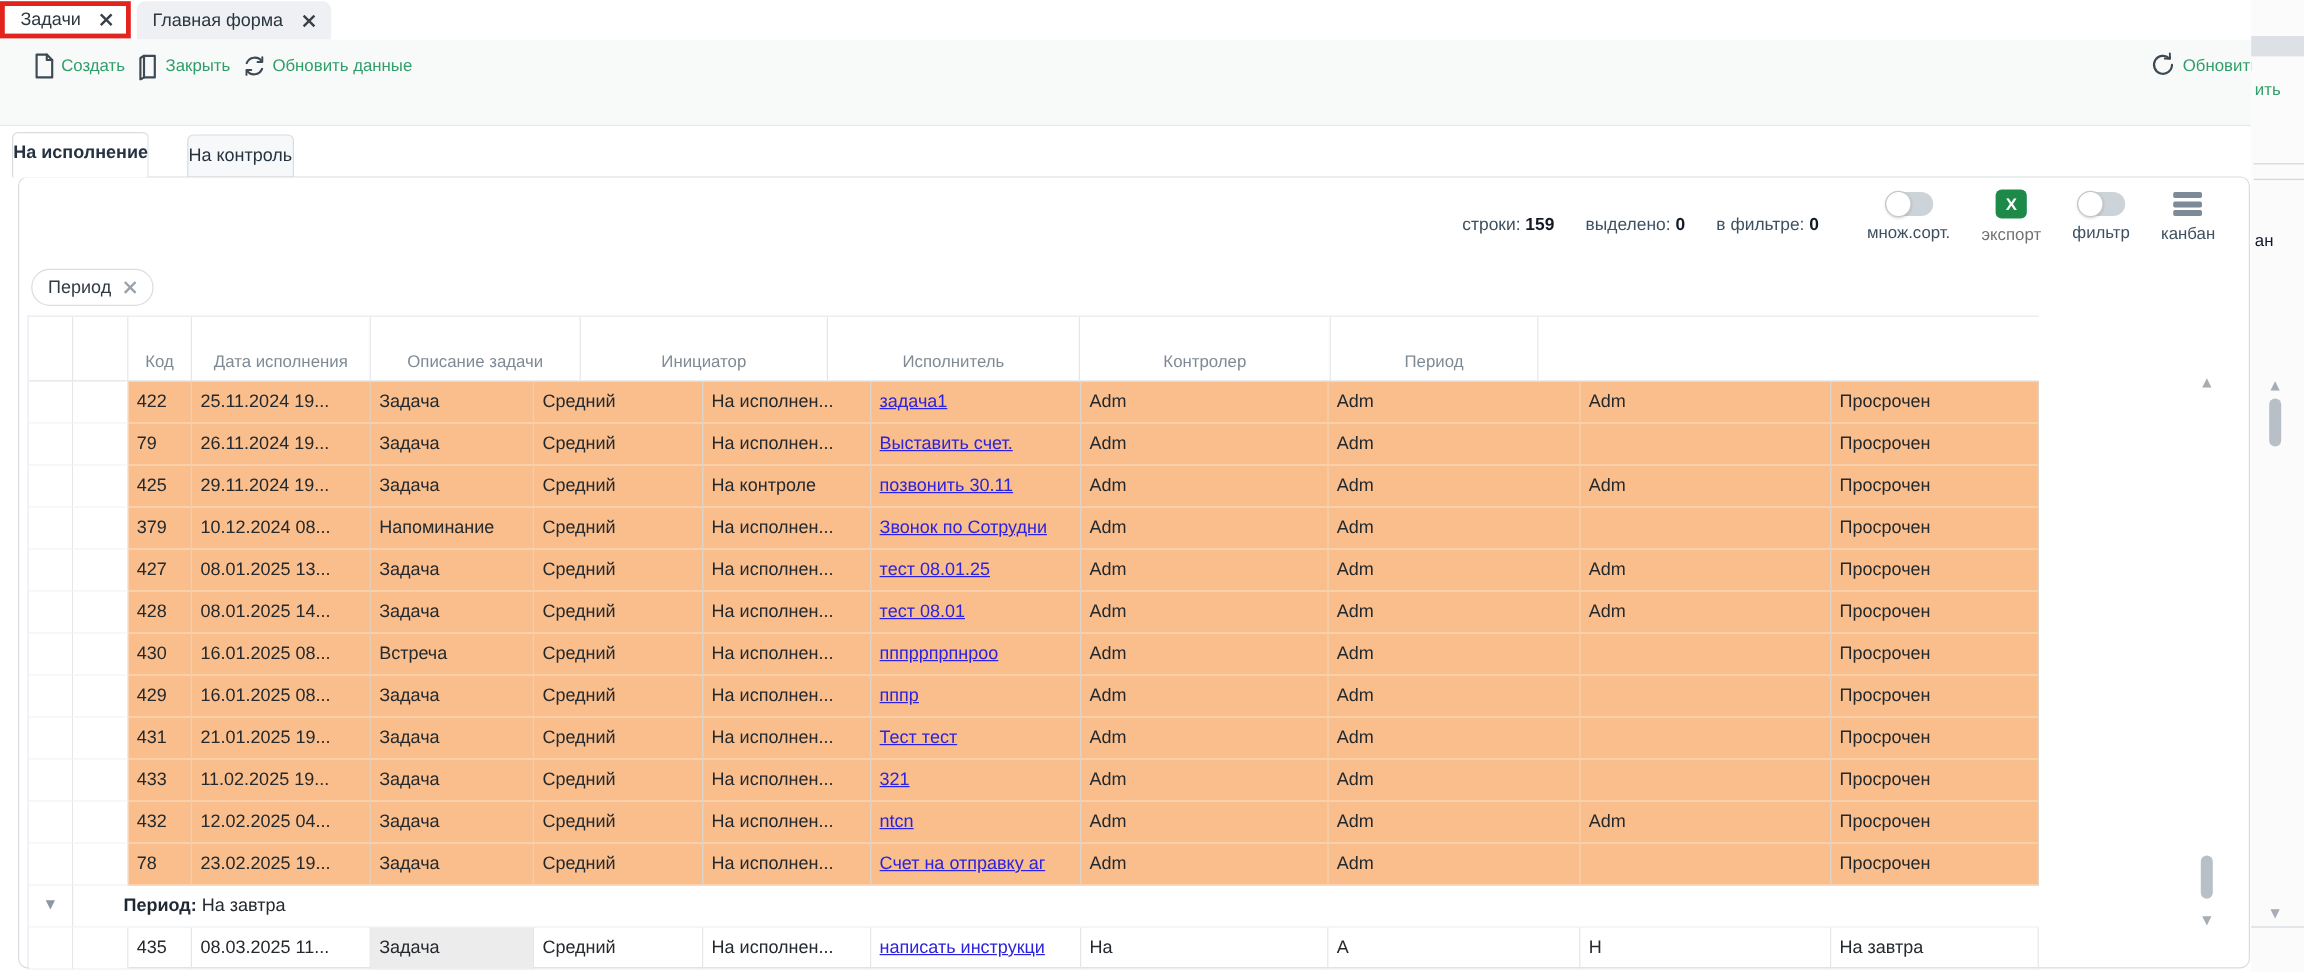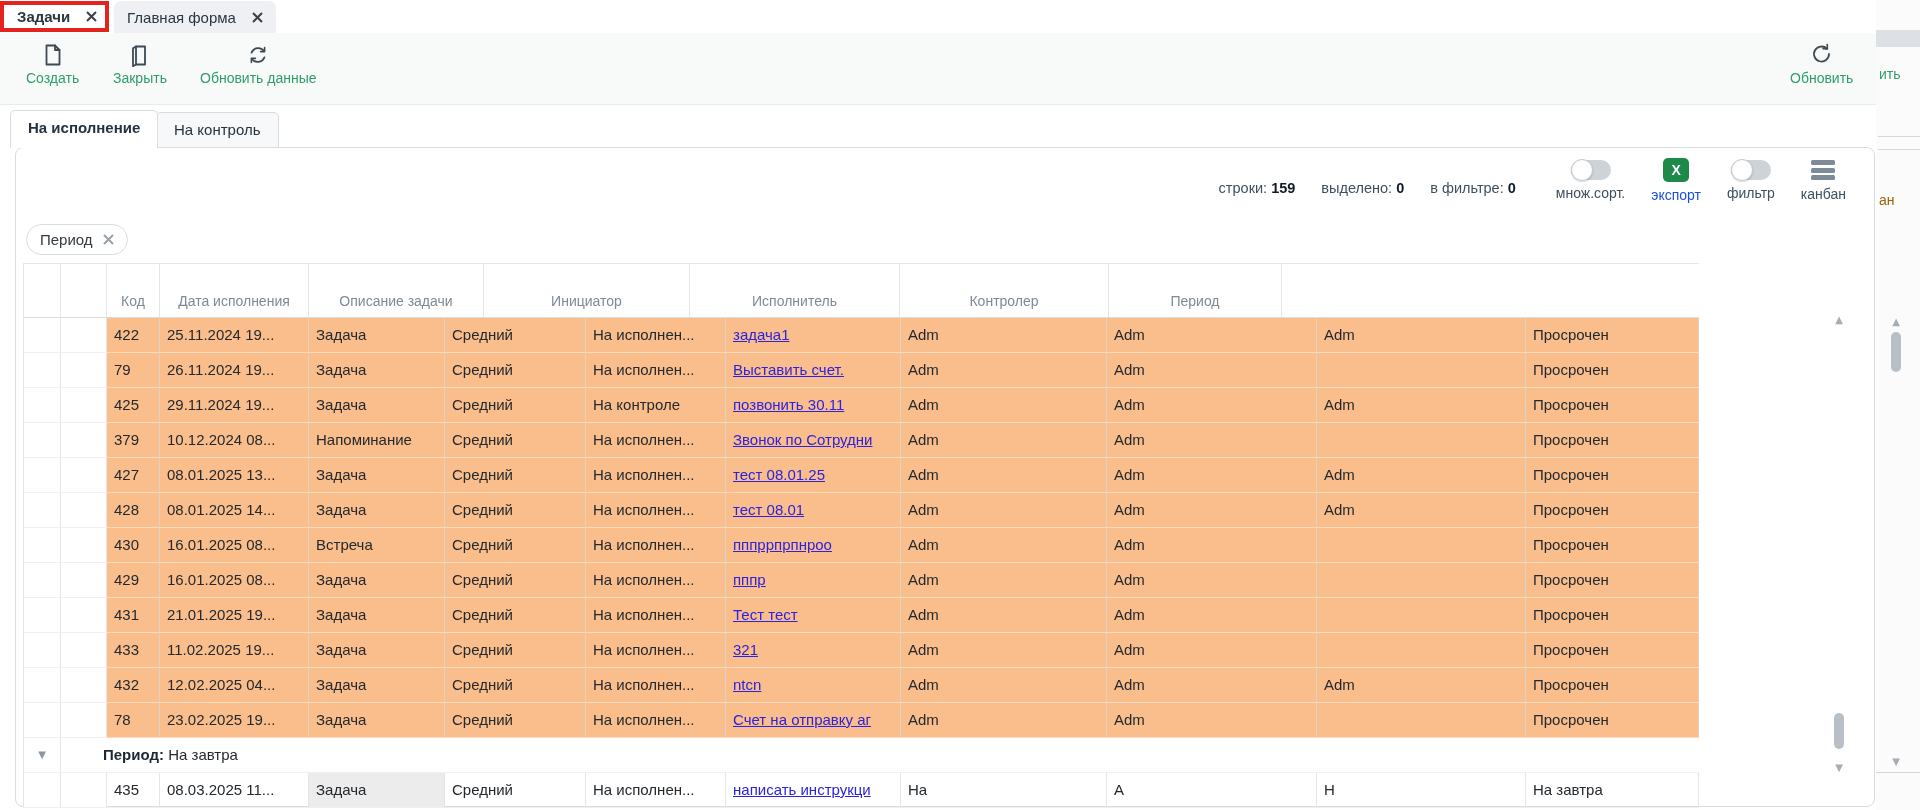--- a/index.html
+++ b/index.html
@@ -3,55 +3,55 @@
 <meta charset="utf-8">
 <style>
   * { box-sizing: border-box; margin: 0; padding: 0; }
   html,body { width:1920px; height:810px; overflow:hidden; background:#fff;
     font-family:"Liberation Sans","DejaVu Sans",sans-serif; color:#24292e; }
 
   
   #tabstrip { position:absolute; top:0; left:0; width:1920px; height:33px; background:#fff; }
   .wtab { position:absolute; top:1px; height:31px; display:flex; align-items:center; gap:16px;
     padding:0 13px; font-size:15px; color:#2b3740; cursor:default; }
-  #wtab-tasks { left:0; background:#fff; border:4px solid #e3231d; width:109px;font-weight:bold; }
+  #wtab-tasks { left:0; background:#fff; border:4px solid #e3231d; width:109px; }
   #wtab-main  { left:114px; background:#eef0f3; border-radius:7px 7px 0 0; height:32px; }
   .xicon svg { display:block; }
 
   
   #toolbar { position:absolute; top:33px; left:0; width:1876px; height:72px;
     background:#f8f9f9; border-bottom:1px solid #e8eaec; }
-  .tbtn { position:absolute; top:8px; display:flex; flex-direction:column; align-items:center;
+  .tbtn { position:absolute; top:8px; display:flex; flex-direction:row; align-items:center;
     gap:3px; cursor:pointer; }
   .tbtn .lbl { font-size:14px; color:#2f9e69; white-space:nowrap; }
   .icn { height:26px; display:flex; align-items:flex-end; justify-content:center; }
 
   
   .subtab { position:absolute; font-size:15px; color:#253341; background:#f7f8f9;
-    border:1px solid #d8dce0; border-radius:5px 5px 0 0; padding:8px 17px; cursor:pointer; }
+    border:1px solid #d8dce0; border-radius:5px 5px 0 0; padding:8px 0; cursor:pointer; }
   #subtab-exec { left:10px; top:110px; height:38px; background:#fff; border-bottom:none;
     z-index:3; font-weight:bold; }
   #subtab-ctrl { left:156px; top:112px; height:36px; }
 
   
   #panel { position:absolute; left:15px; top:147px; width:1860px; height:660px;
     background:#fff; border:1px solid #d8dce0; border-radius:8px; z-index:2; }
 
   
   #inforow { position:absolute; top:10px; right:28px; display:flex; align-items:center; gap:26px; }
   .stat { font-size:14.5px; color:#3e5060; margin-top:14px; }
   .stat b { color:#111b26; }
   .ctl { display:flex; flex-direction:column; align-items:center; gap:5px; cursor:pointer; }
   .ctl .clabel { font-size:14px; color:#3e5060; white-space:nowrap; }
   .toggle { width:40px; height:20px; border-radius:10px; background:#ccd3d9; position:relative; }
   .toggle .knob { position:absolute; left:0; top:-1px; width:22px; height:22px; border-radius:50%;
     background:#fff; border:1px solid #c2c9cf; box-shadow:0 1px 2px rgba(0,0,0,.15); }
   #export-icon { width:26px; height:24px; border-radius:5px; background:#1d8a49; color:#fff;
     font-weight:bold; font-size:14px; display:flex; align-items:center; justify-content:center; }
-  #export-ctl .clabel { color:#1d4ed8; }
+  #export-ctl .clabel { color:#737373; }
   #kanban-icon { width:24px; height:22px; display:flex; flex-direction:column; justify-content:space-between; padding:1px 0; }
   #kanban-icon span { display:block; height:5px; background:#7d8b99; border-radius:1.5px; }
 
   
   #chip { position:absolute; left:10px; top:76px; height:31px; border:1px solid #d9dde1;
     border-radius:16px; display:flex; align-items:center; gap:10px; padding:0 13px;
     font-size:15px; color:#333a41; background:#fff; cursor:pointer; }
 
   
   #grid { position:absolute; left:7px; top:115px; width:1676px;
@@ -86,21 +86,21 @@
   #main-scroll .down { position:absolute; bottom:0; }
   #bg-scroll { position:absolute; left:1888px; top:316px; width:16px; height:452px; }
   #bg-scroll .sb-thumb { position:absolute; left:3px; top:16px; height:40px; }
   #bg-scroll .down { position:absolute; bottom:0; }
 
   
   #sliver { position:absolute; left:1876px; top:0; width:44px; height:810px; background:#fbfbfc;padding-left:12px; }
   #sliver .topband { position:absolute; top:30px; left:0; width:44px; height:17px; background:#dde0e4; }
   #sliver .greenpart { position:absolute; top:66px; left:3px; font-size:14px; color:#2f9e69; }
   #sliver .line { position:absolute; left:2px; width:42px; border-top:1px solid #d3d8dc; }
-  #sliver .darkpart { position:absolute; top:192px; left:3px; font-size:14px; color:#a16207;text-align:right; }
+  #sliver .darkpart { position:absolute; top:192px; left:3px; font-size:14px; color:#0f172a;text-align:right; }
   #sliver .botline { position:absolute; top:772px; left:0; width:44px; border-top:1px solid #d3d8dc; }
 
   svg.stroke { fill:none; stroke:#3d4a54; stroke-width:1.8; stroke-linejoin:round; stroke-linecap:round; }
 </style>
 </head>
 <body>
 
 <div id="tabstrip">
   <div class="wtab" id="wtab-tasks">
     <span>Задачи</span>

